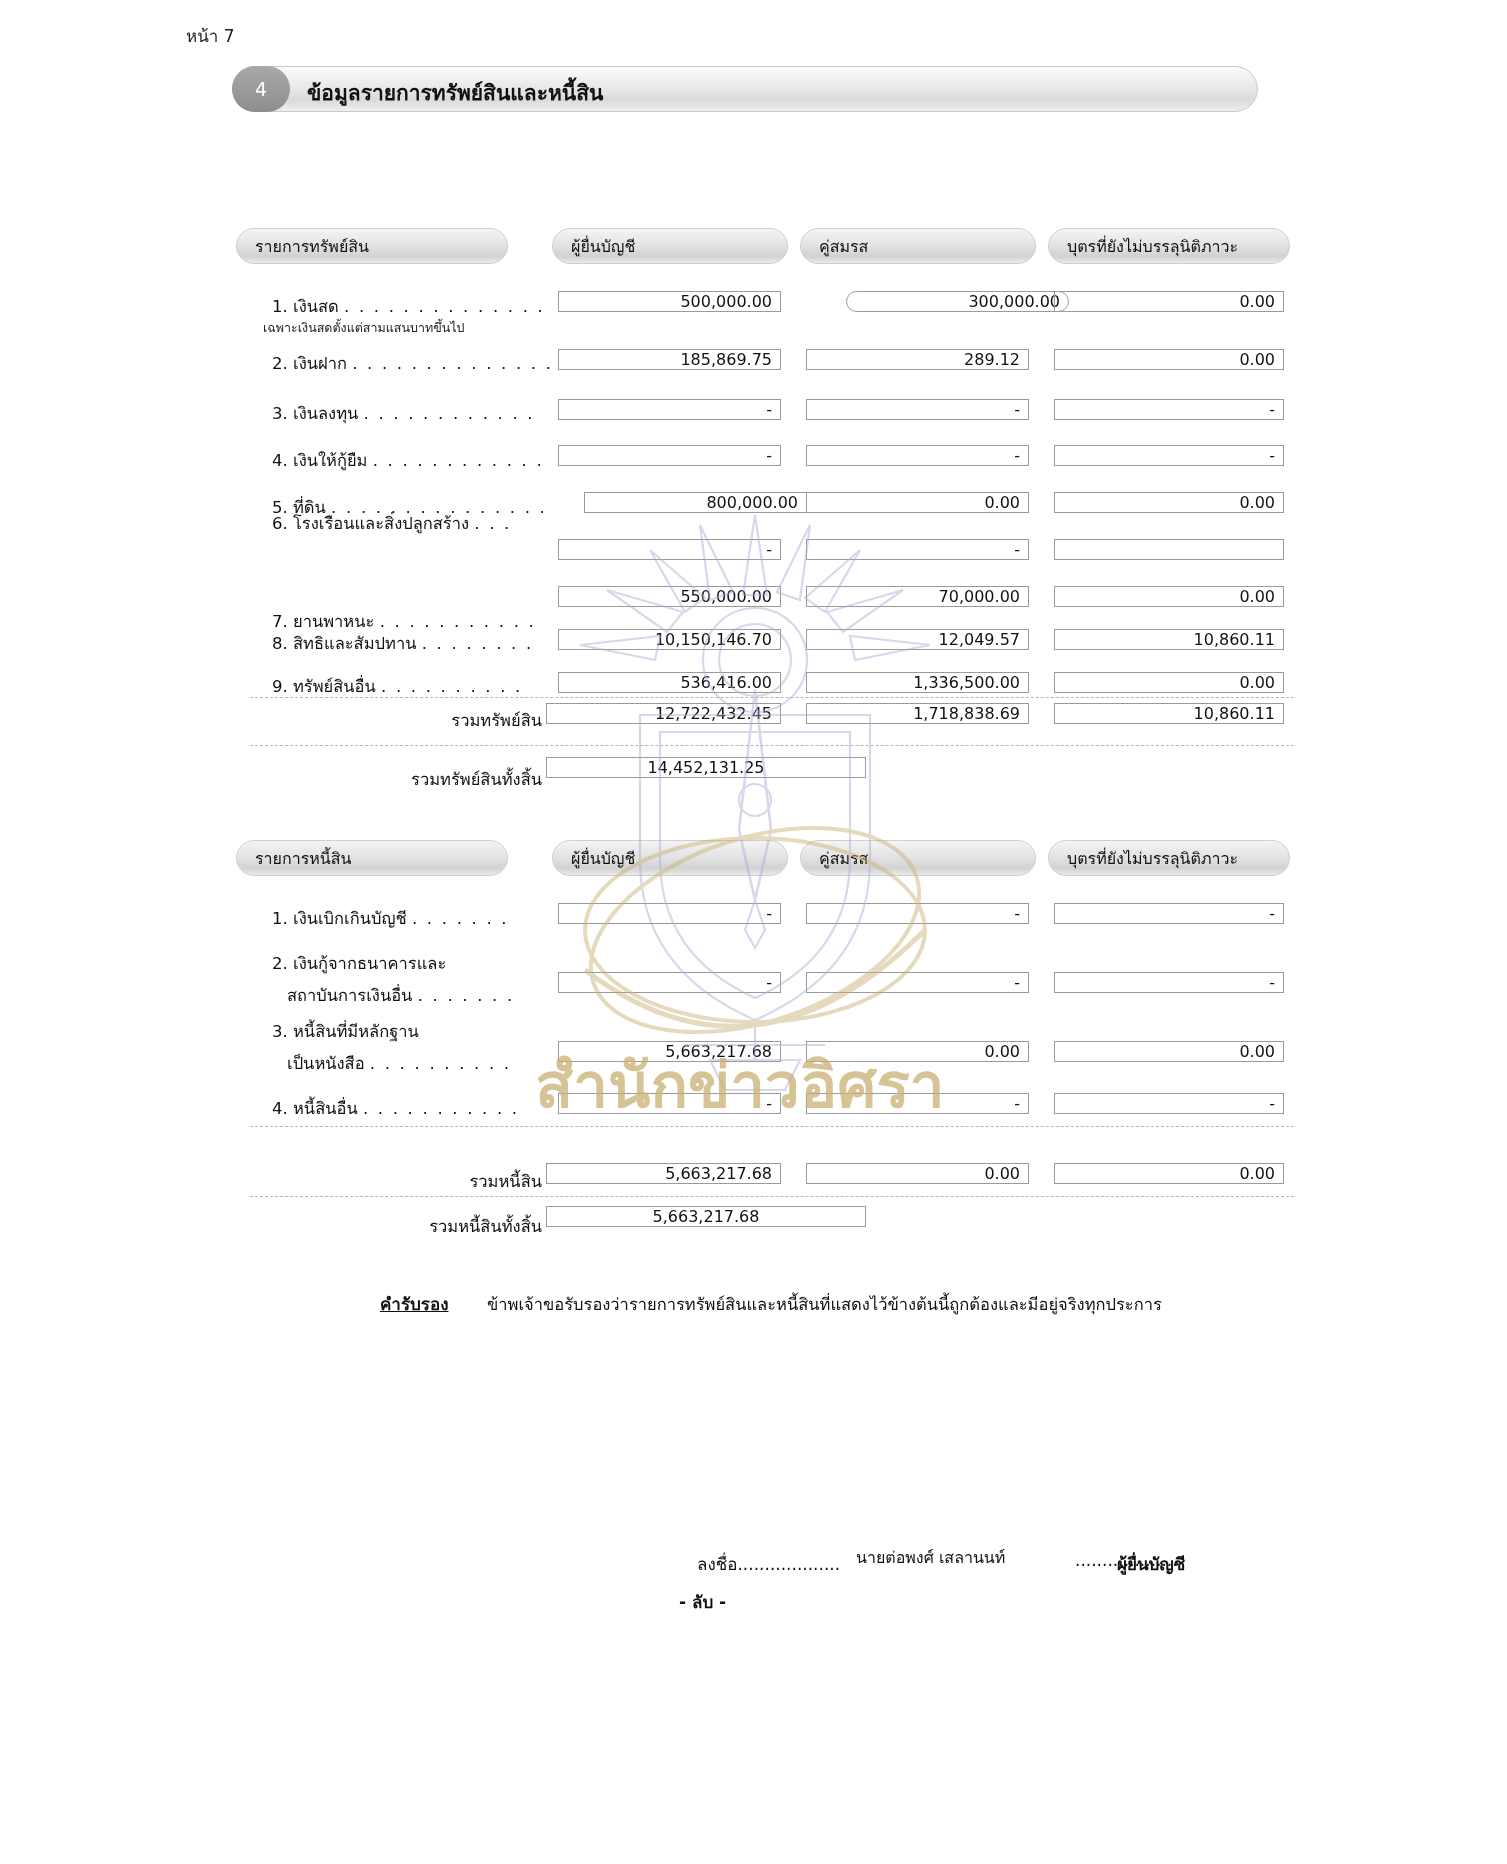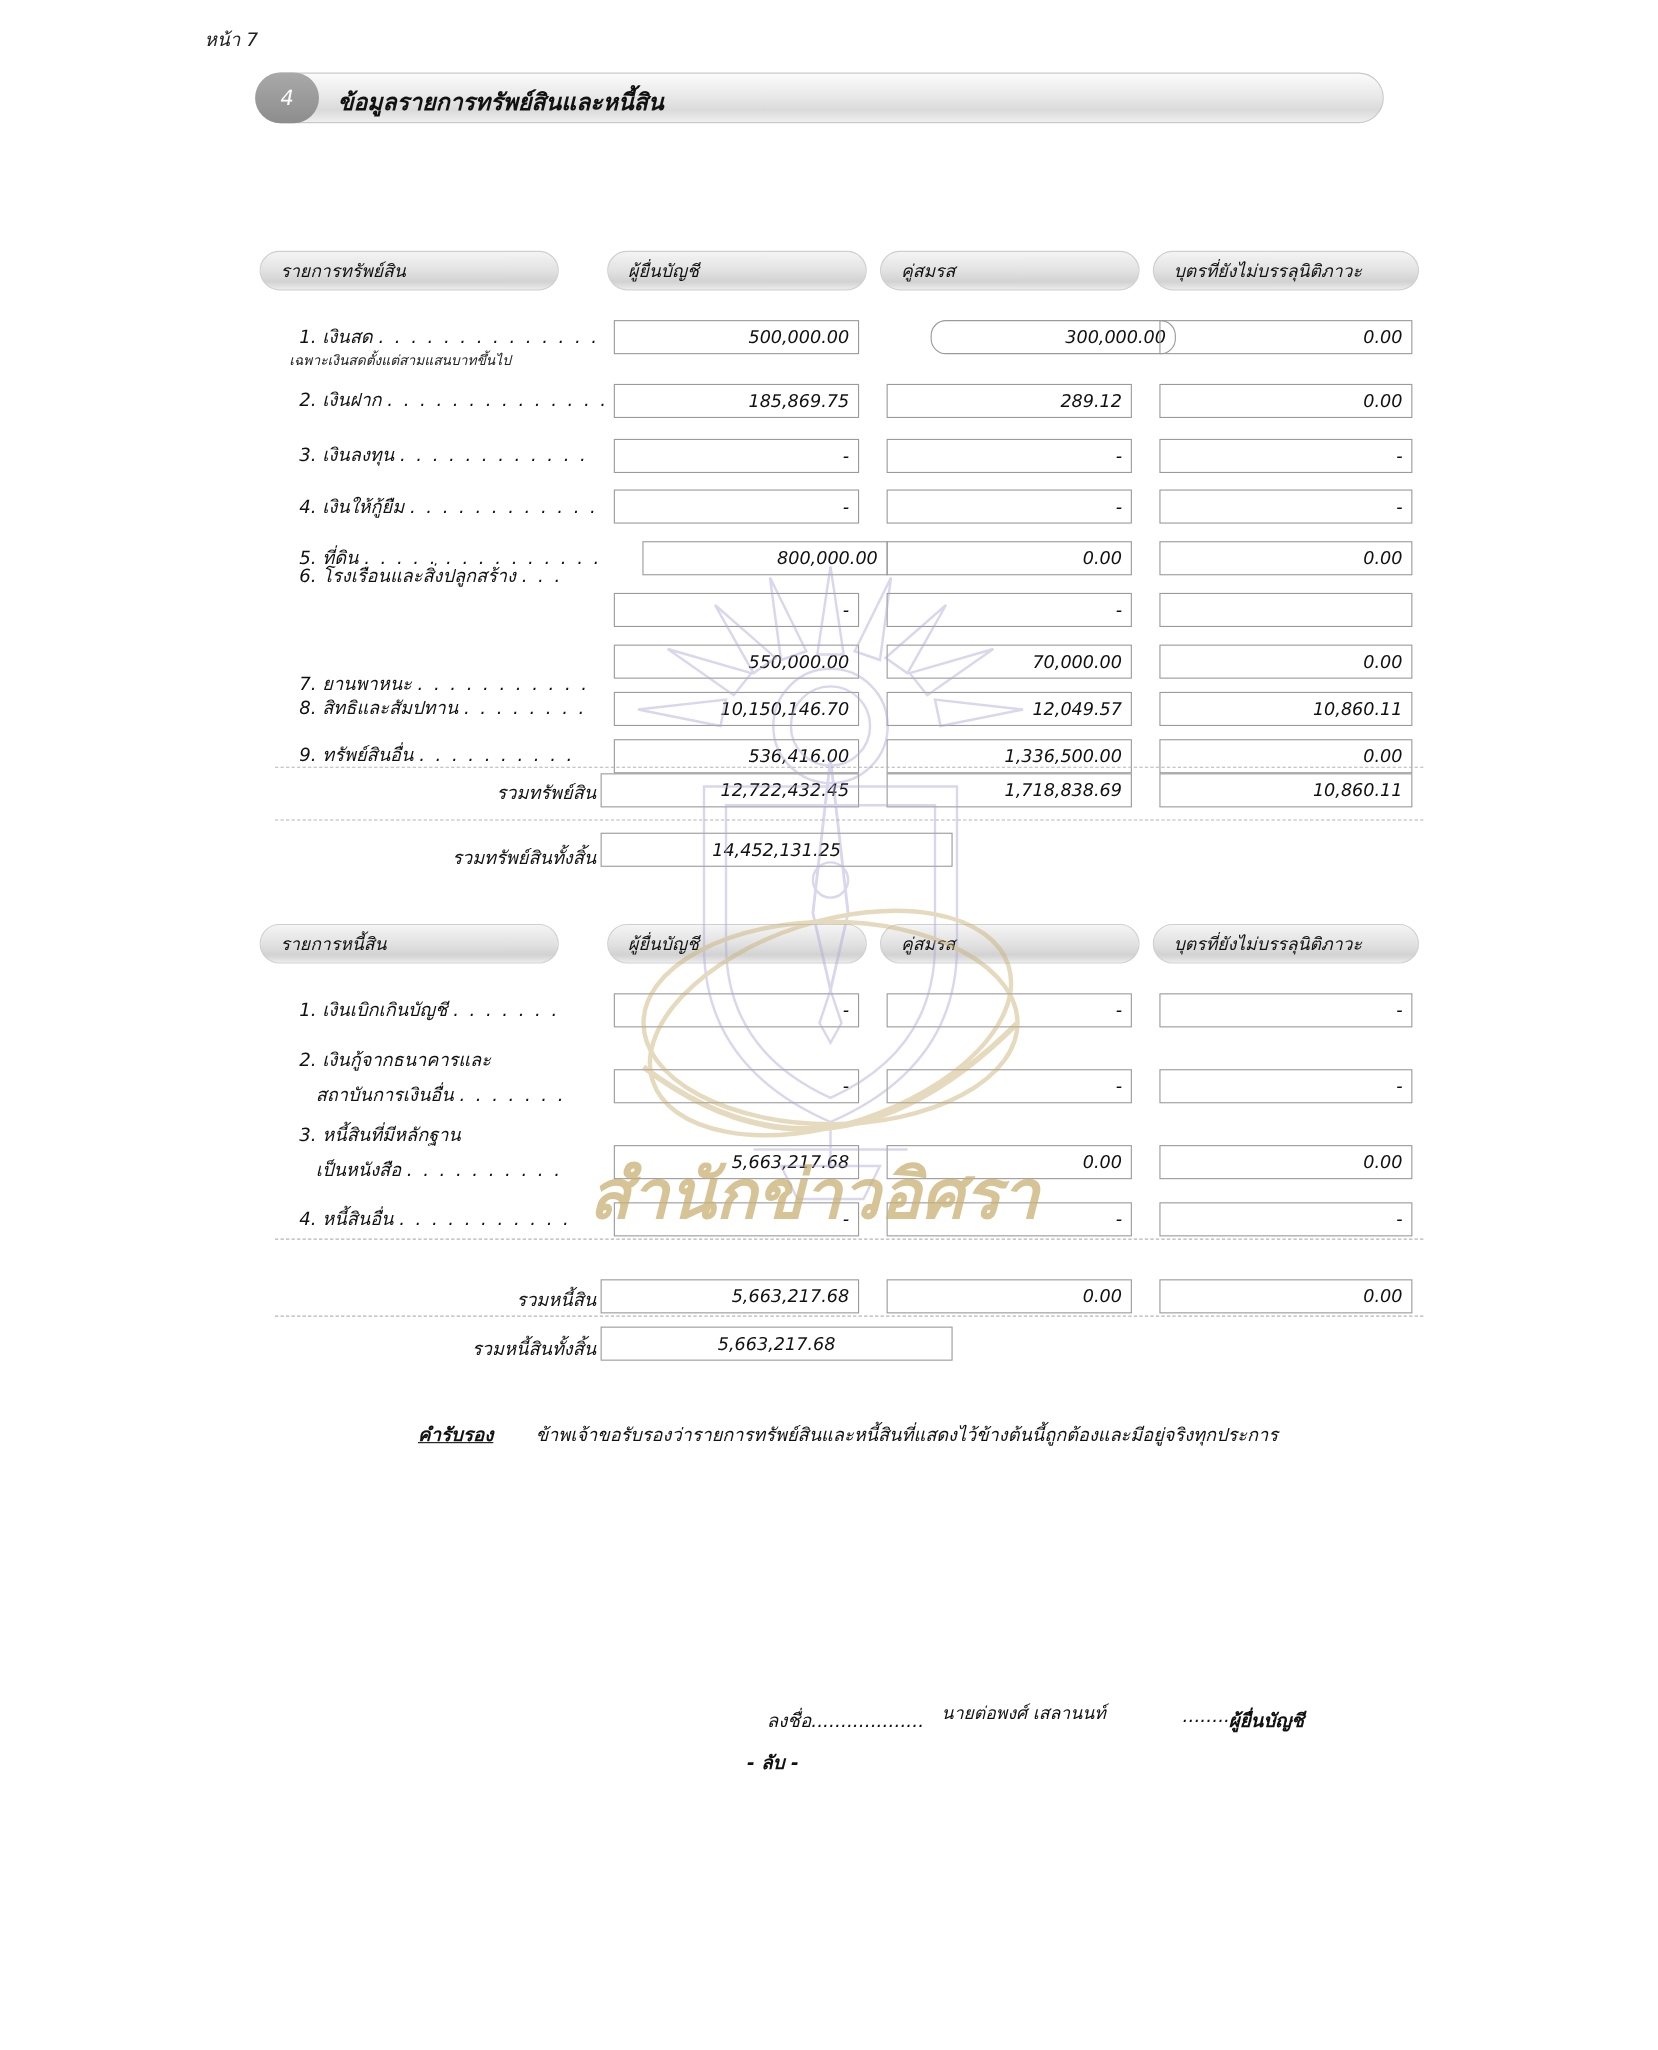--- a/index.html
+++ b/index.html
@@ -13,21 +13,20 @@
     position: relative;
     font-family: "DejaVu Sans", "Liberation Sans", sans-serif;
     color: #1a1a1a;
     overflow: hidden;
   }
   .page {
     position: relative;
     width: 1507px;
     height: 1864px;
     box-sizing: border-box;
-    font-style: italic;
   }
 
   
   .page-number {
     position: absolute;
     left: 186px;
     top: 22px;
     font-size: 17px;
     color: #222;
   }
@@ -102,21 +101,21 @@
     letter-spacing: 2.2px;
   }
   .sublabel {
     position: absolute;
     font-size: 12.5px;
     color: #222;
     white-space: nowrap;
   }
   .cell {
     position: absolute;
-    height: 31px;
+    height: 21px;
     border: 1px solid #9a9a9a;
     box-sizing: border-box;
     background: transparent;
     font-size: 16px;
     color: #111;
     display: flex;
     align-items: center;
     justify-content: flex-end;
     padding-right: 8px;
   }

